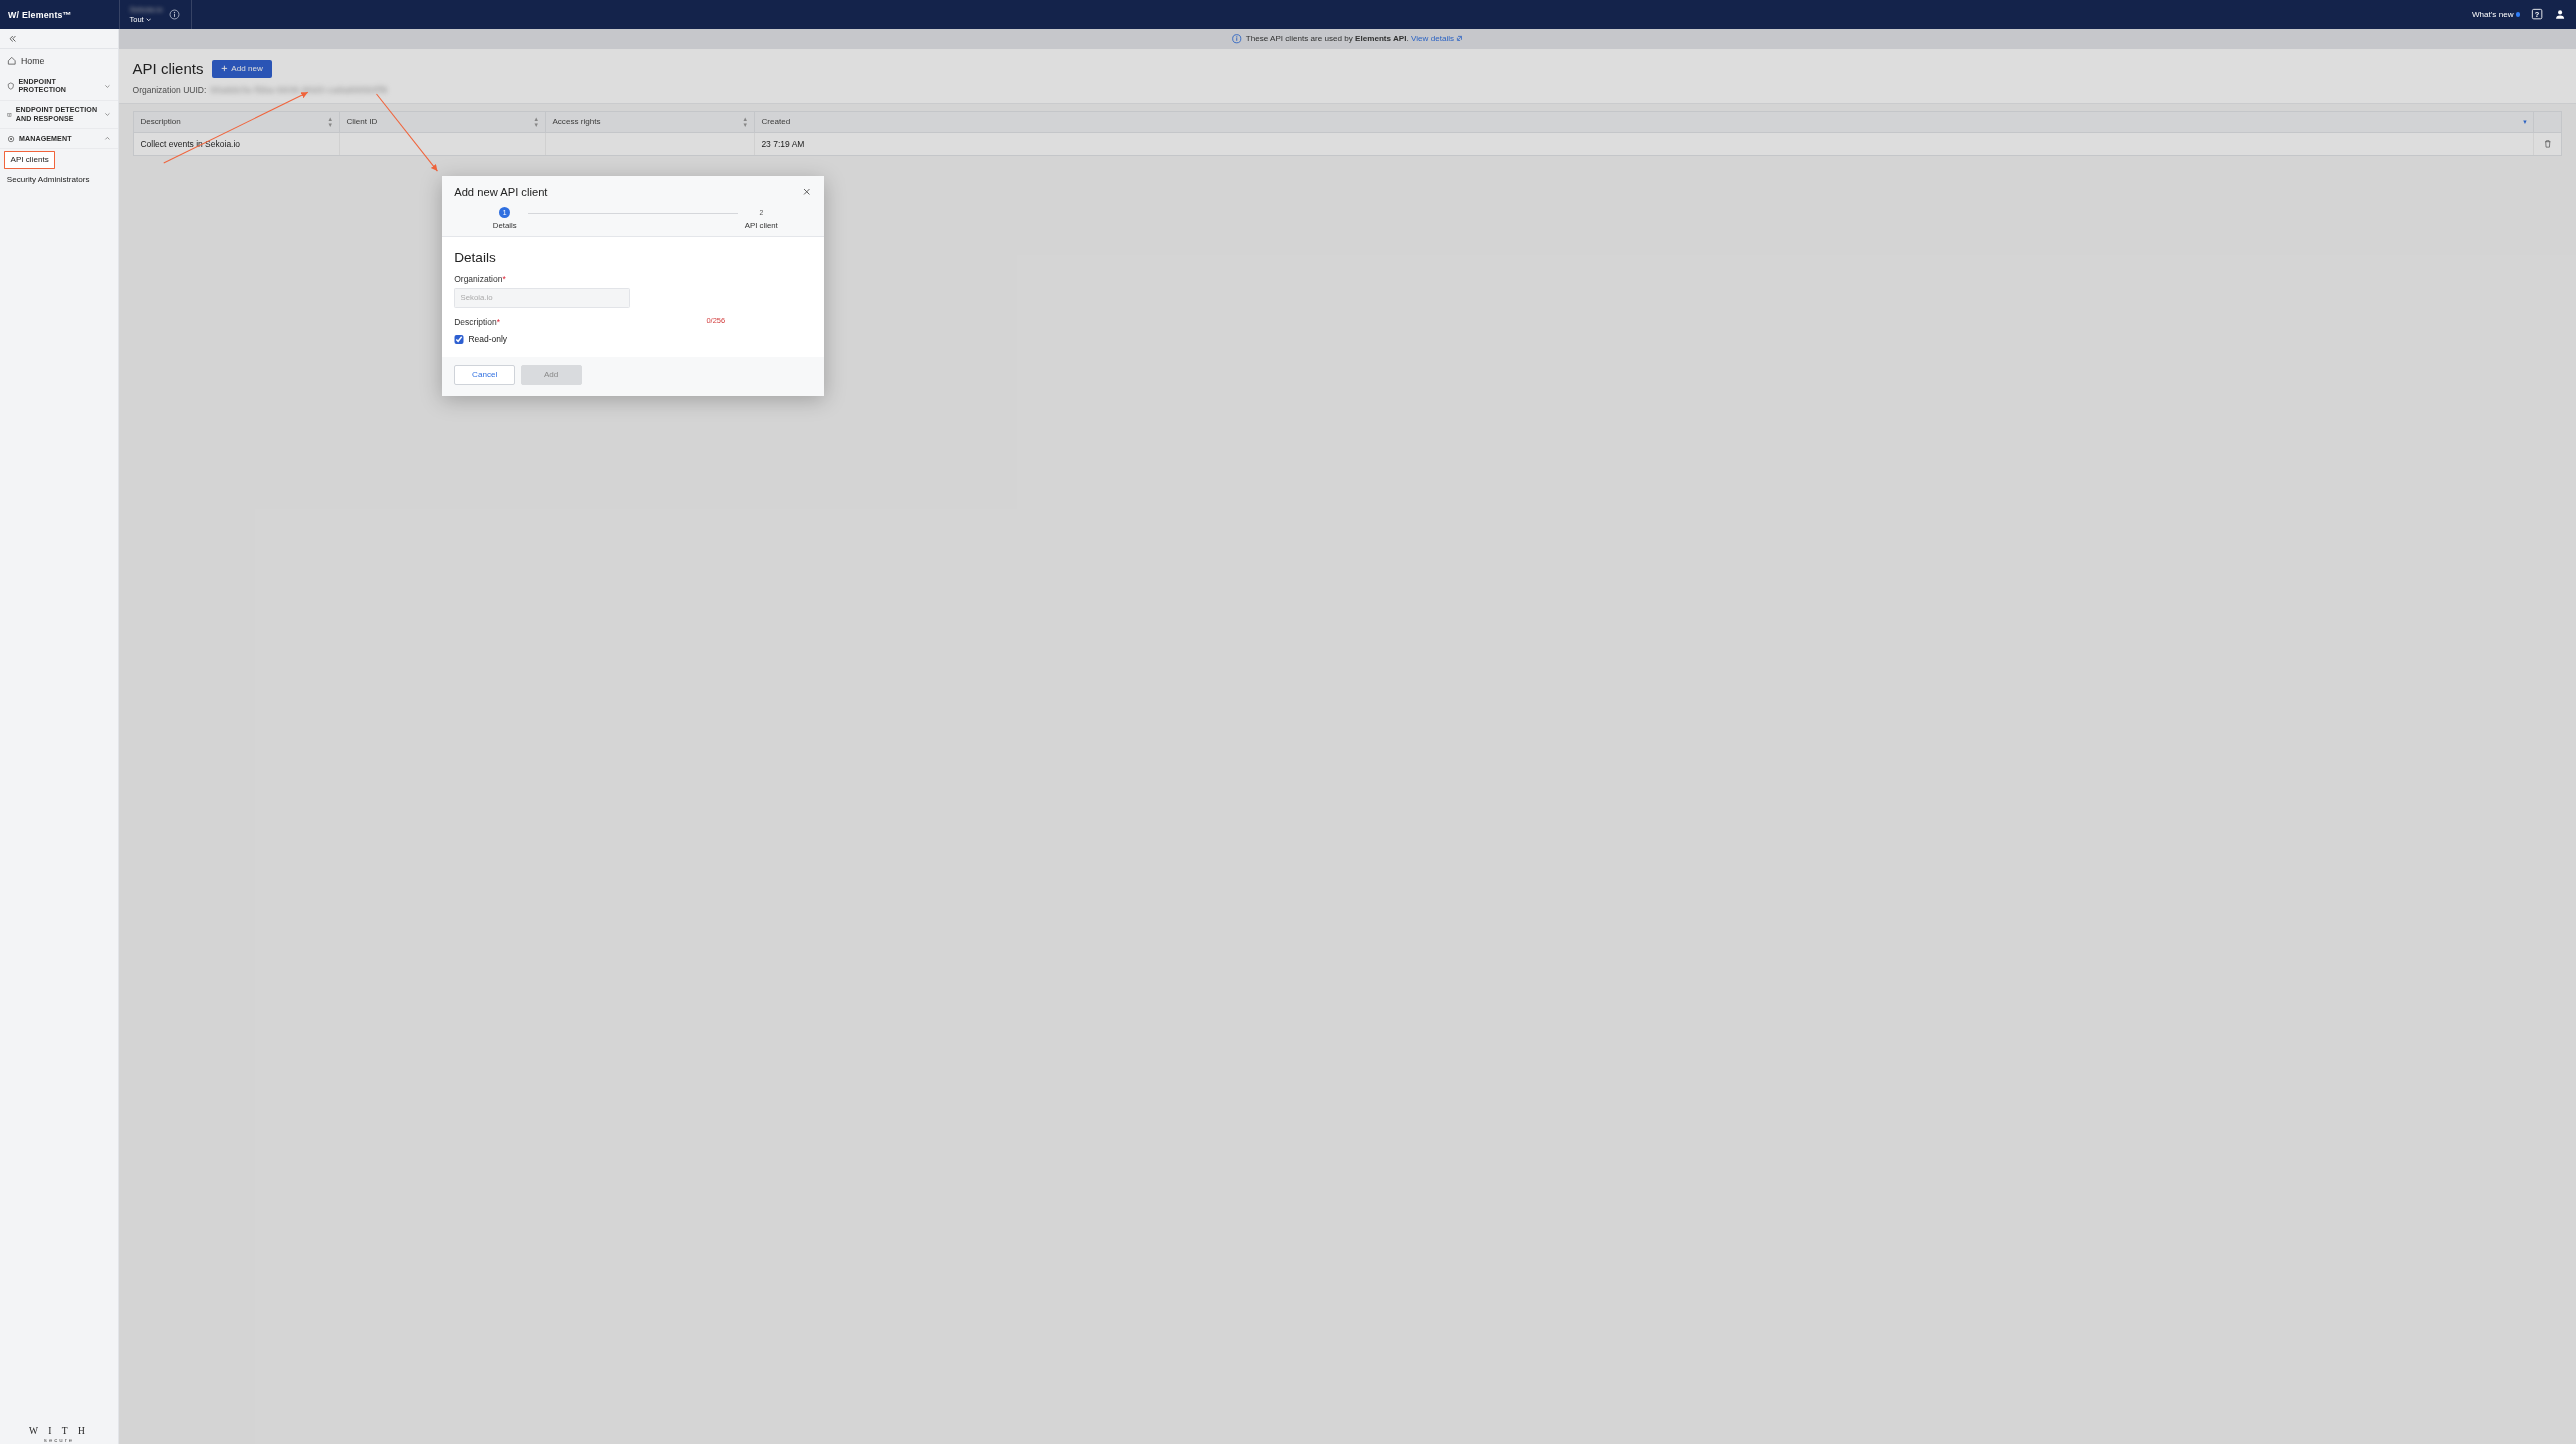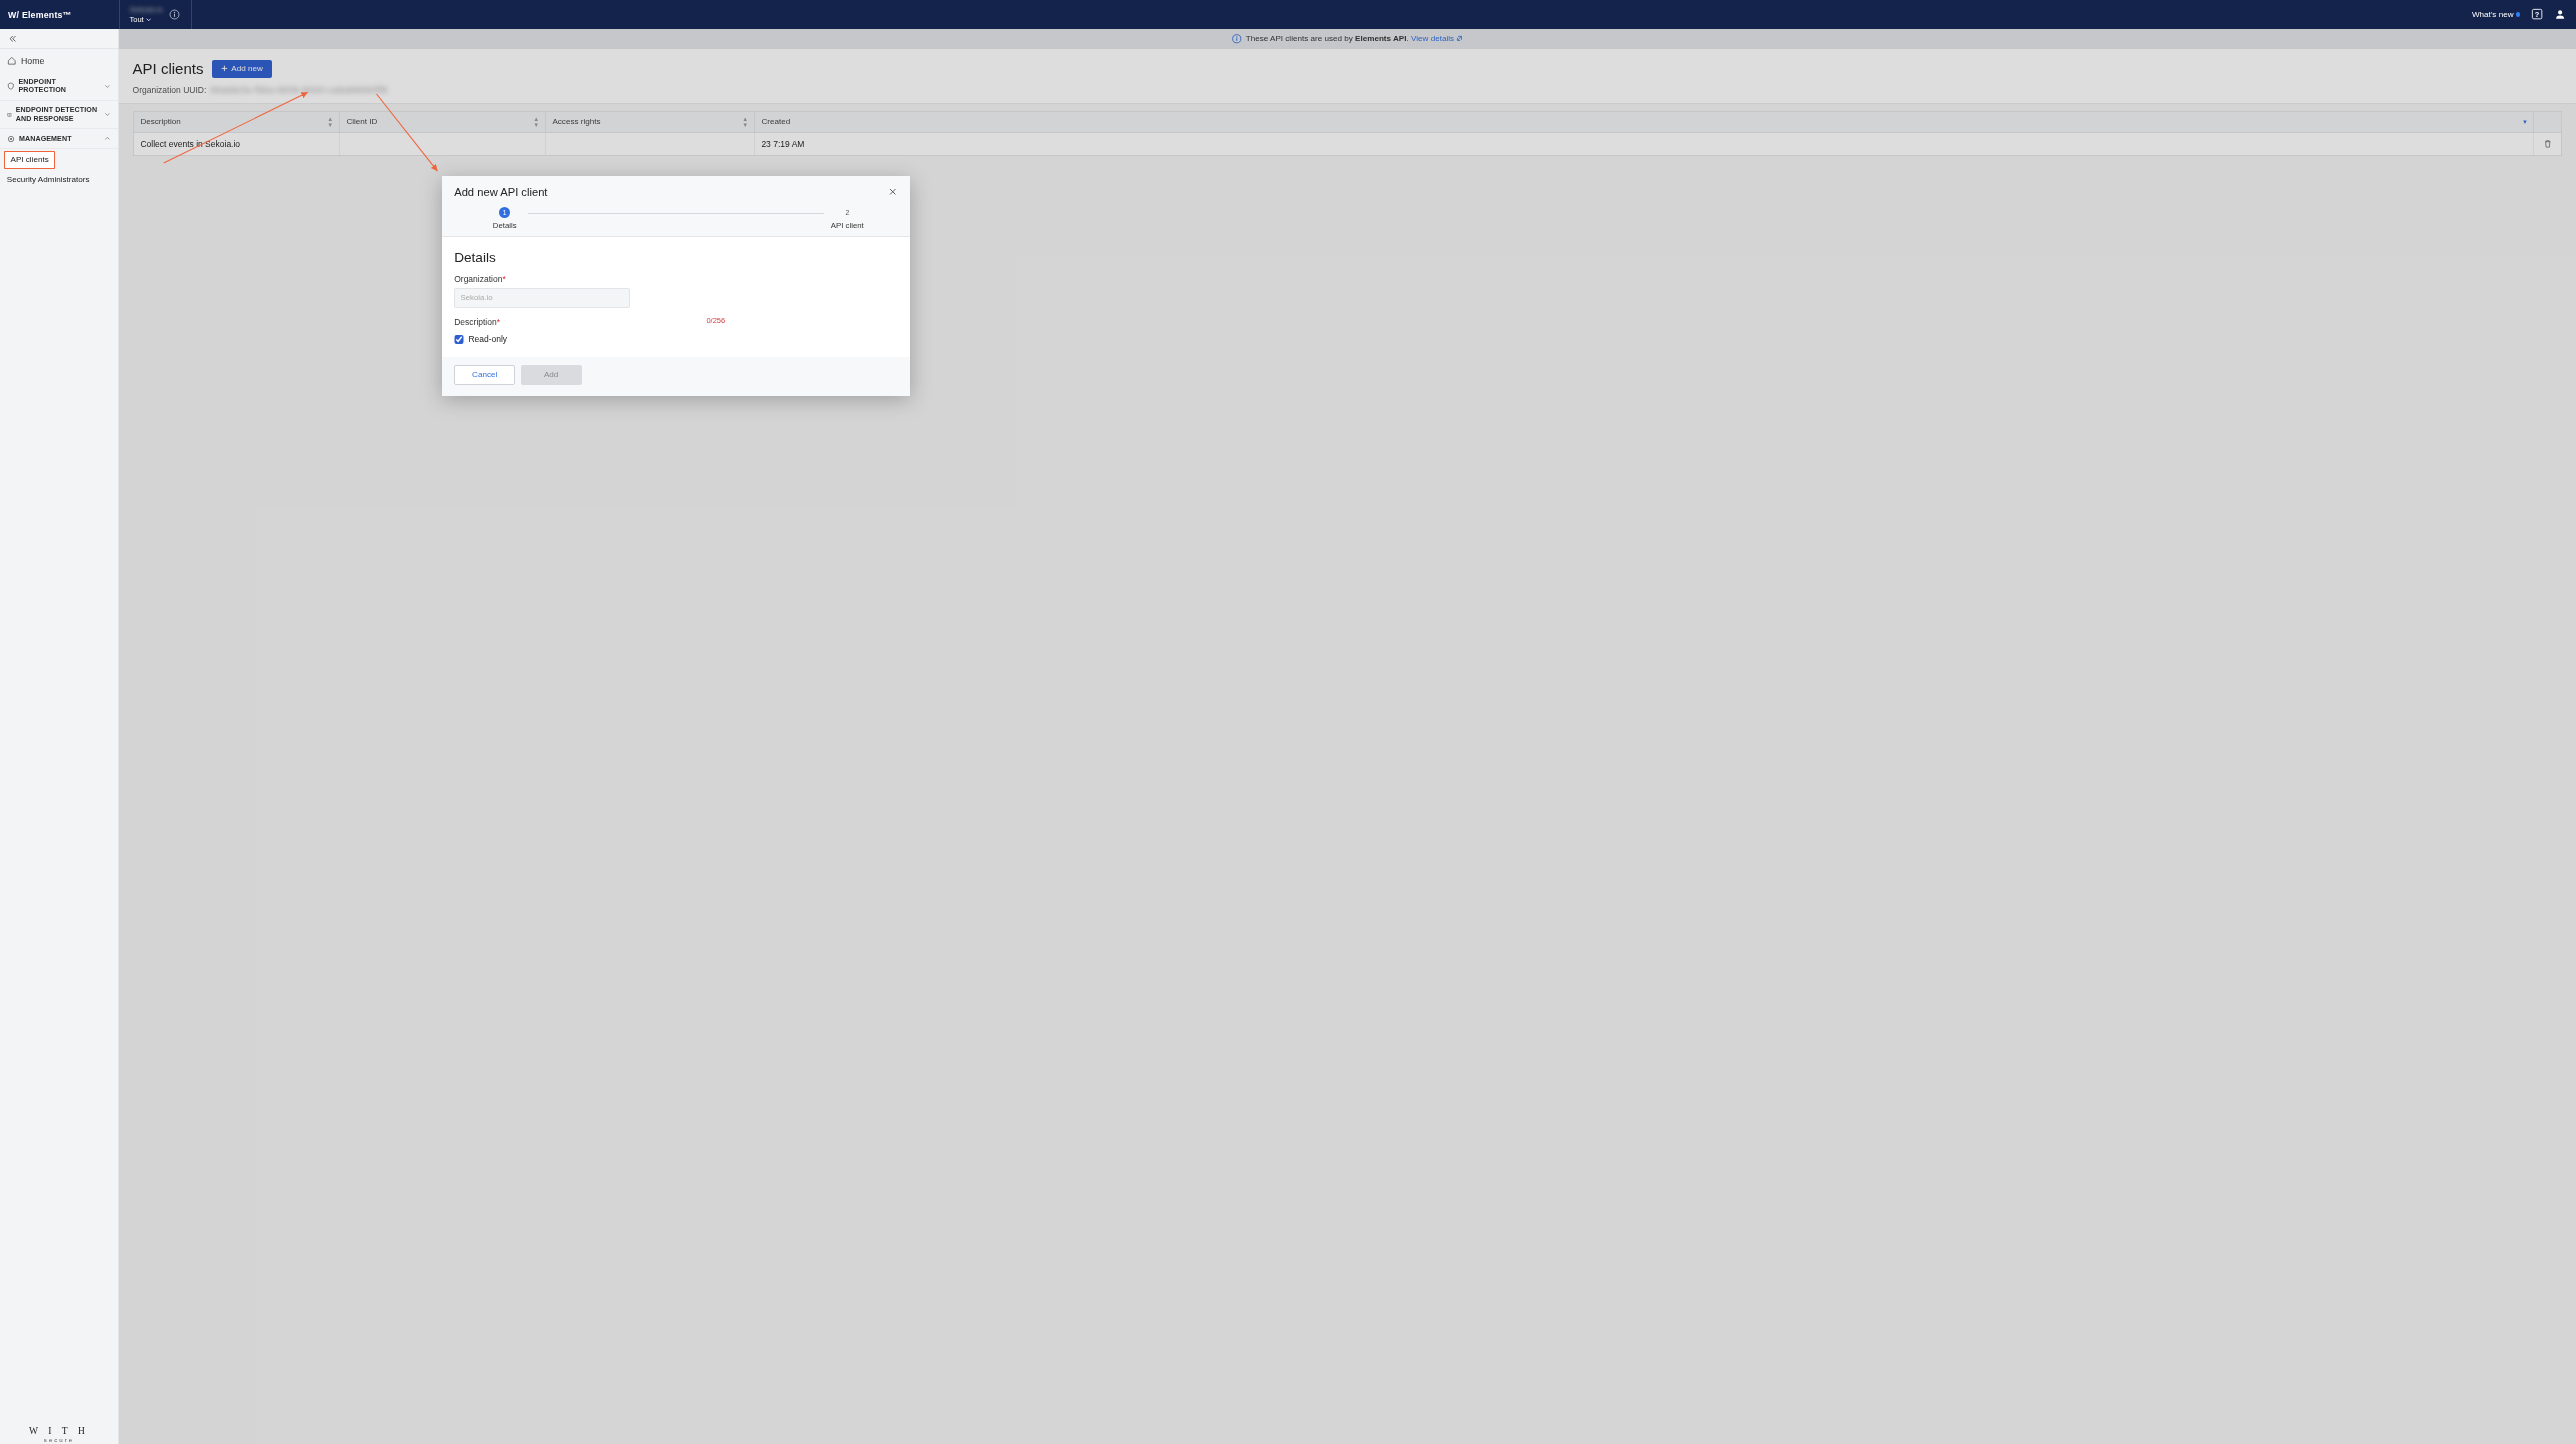--- a/index.html
+++ b/index.html
@@ -54,21 +54,21 @@
 .col-created { flex: 1; }
 .col-act { flex: 0 0 27px; border-right: none; display: flex; align-items: center; justify-content: center; }
 .trow { display: flex; }
 .td { padding: 6.1px 6.8px; font-size: 8.5px; border-right: 0.7px solid #f0f0f0; }
 .td.col-act { border-right: none; color: #666; cursor: pointer; }
 
 .arrow1, .arrow2 { position: absolute; z-index: 7; pointer-events: none; }
 .arrow1 { left: -30.5px; top: 47px; }
 .arrow2 { left: 156px; top: 42px; }
 
-.modal { position: absolute; left: 323px; top: 147px; width: 468px; background: #fff; box-shadow: 0 4.1px 20.3px rgba(0,0,0,.25); z-index: 10; display: flex; flex-direction: column; }
+.modal { position: absolute; left: 323px; top: 147px; width: 382px; background: #fff; box-shadow: 0 4.1px 20.3px rgba(0,0,0,.25); z-index: 10; display: flex; flex-direction: column; }
 .modal-head { padding: 9.5px 12.2px 0 12.2px; background: #f7f8f9; }
 .modal-title-row { display: flex; align-items: center; }
 .modal-title { font-size: 11.2px; font-weight: 400; }
 .close-x { margin-left: auto; cursor: pointer; color: #555; font-size: 11px; }
 .stepper { display: flex; align-items: center; margin: 9.5px 27px 0 27px; padding-bottom: 6.8px; }
 .step { display: flex; flex-direction: column; align-items: center; font-size: 7.8px; color: #333; width: 47px; }
 .step-num { width: 11px; height: 11px; border-radius: 50%; display: flex; align-items: center; justify-content: center; font-size: 6.8px; margin-bottom: 2.7px; }
 .step.active .step-num { background: #2f6fe0; color: #fff; }
 .step.inactive .step-num { color: #555; }
 .step-line { flex: 1; height: 0.7px; background: #d5d7db; margin-bottom: 11px; }

